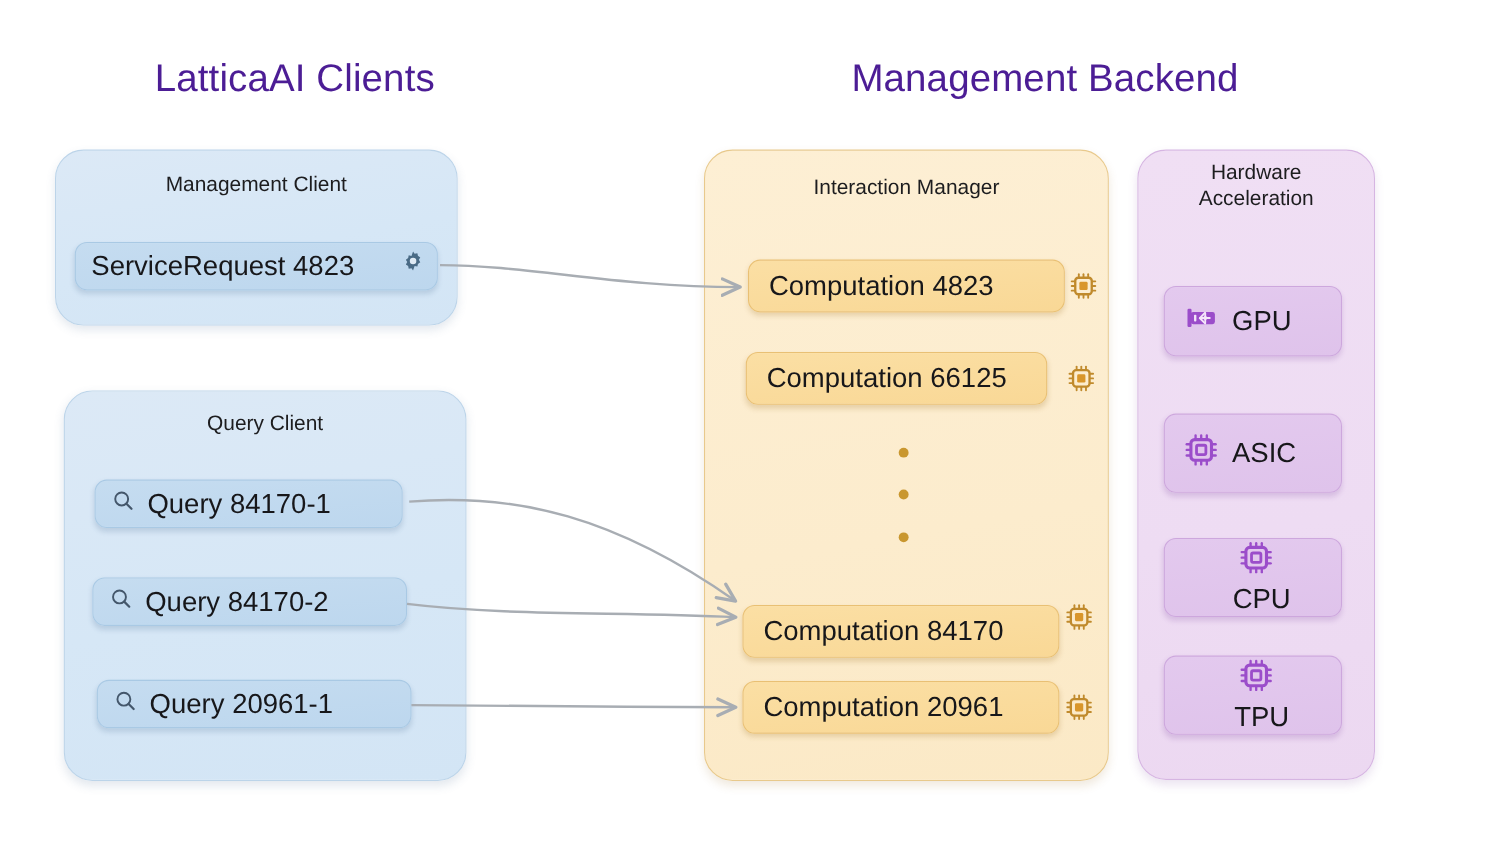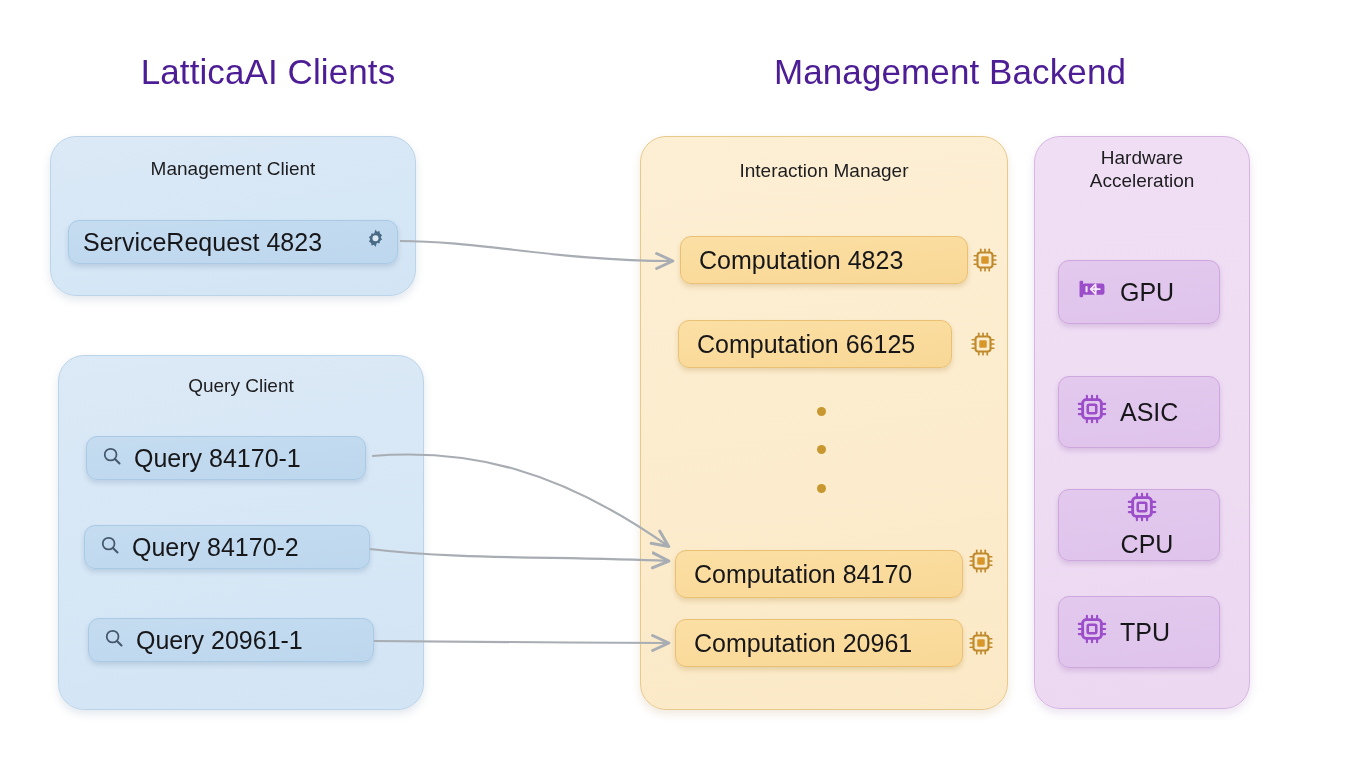--- a/index.html
+++ b/index.html
@@ -355,21 +355,21 @@
             <line x1="2.7" y1="15.6" x2="4.9" y2="15.6"></line>
           <line x1="19.1" y1="8.4" x2="21.3" y2="8.4"></line>
             <line x1="19.1" y1="12" x2="21.3" y2="12"></line>
             <line x1="19.1" y1="15.6" x2="21.3" y2="15.6"></line>
         </g>
       </svg>
     </span>
     <span class="pill-label">CPU</span>
   </div>
 
-  <div class="pill pill-purple" style="left:1058px; top:596px; width:162px; height:72px;">
+  <div class="pill pill-purple" style="left:1058px; top:596px; width:162px; height:72px;flex-direction:column;">
     <span class="icon icon-gap">
       <svg width="34" height="34" viewBox="0 0 24 24">
         <rect x="5.4" y="5.4" width="13.2" height="13.2" rx="2.4" fill="none" stroke="#9b4dca" stroke-width="2"></rect>
         <rect x="9" y="9" width="6" height="6" rx="1" fill="none" stroke="#9b4dca" stroke-width="1.8"></rect>
         <g stroke="#9b4dca" stroke-width="1.5" stroke-linecap="round">
           <line x1="8.4" y1="2.7" x2="8.4" y2="4.9"></line>
             <line x1="12" y1="2.7" x2="12" y2="4.9"></line>
             <line x1="15.6" y1="2.7" x2="15.6" y2="4.9"></line>
           <line x1="8.4" y1="19.1" x2="8.4" y2="21.3"></line>
             <line x1="12" y1="19.1" x2="12" y2="21.3"></line>

